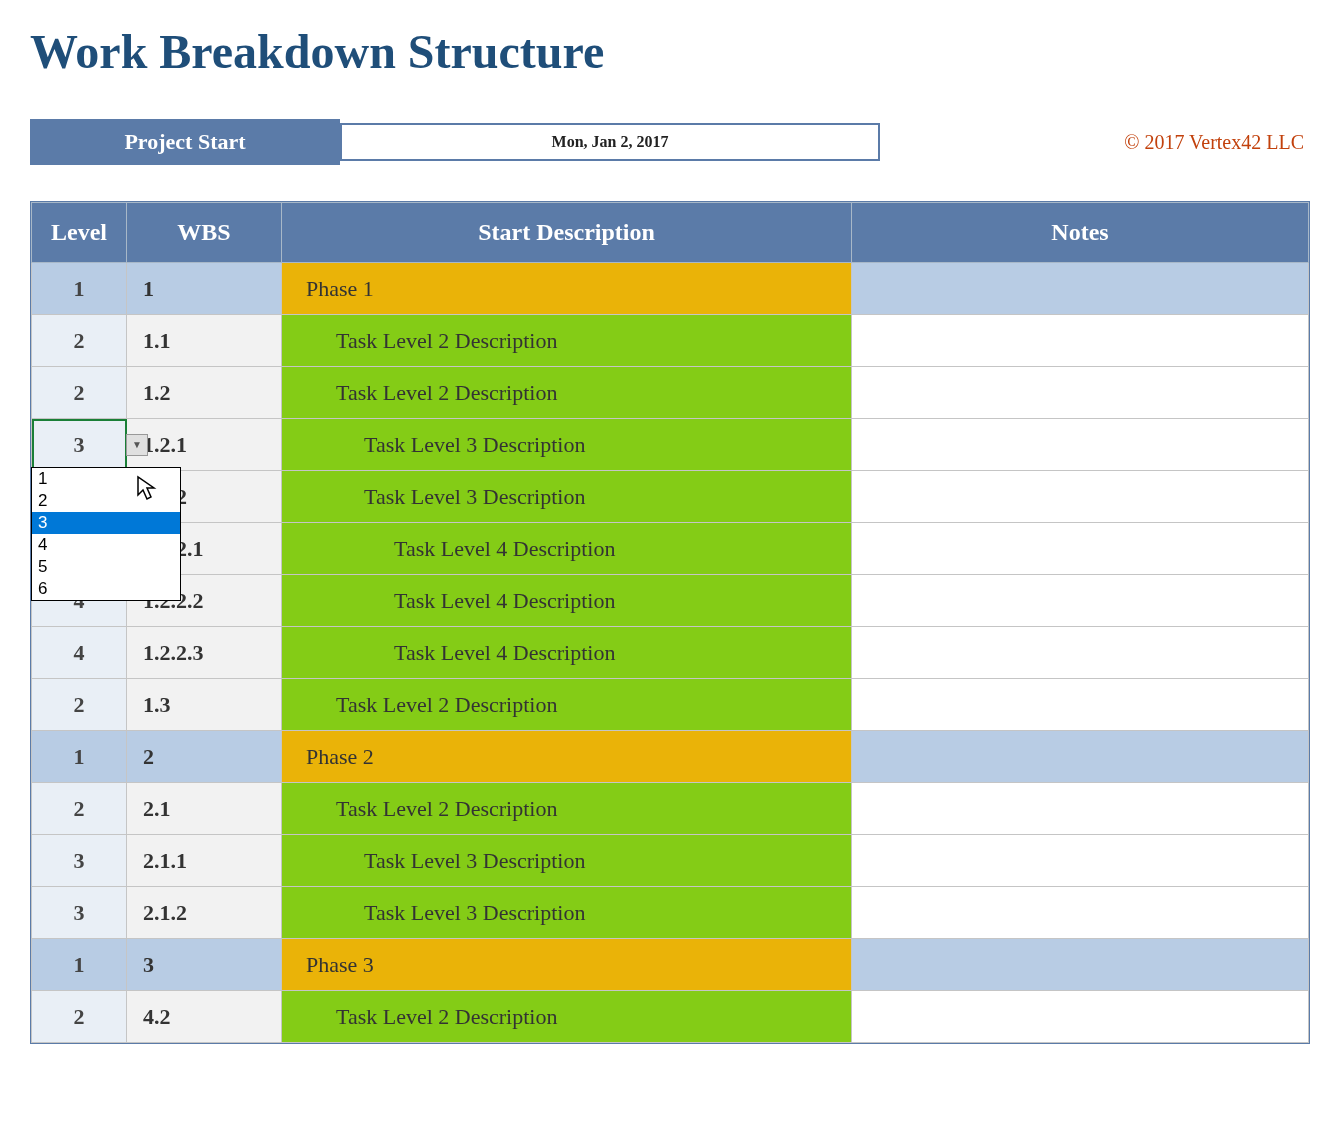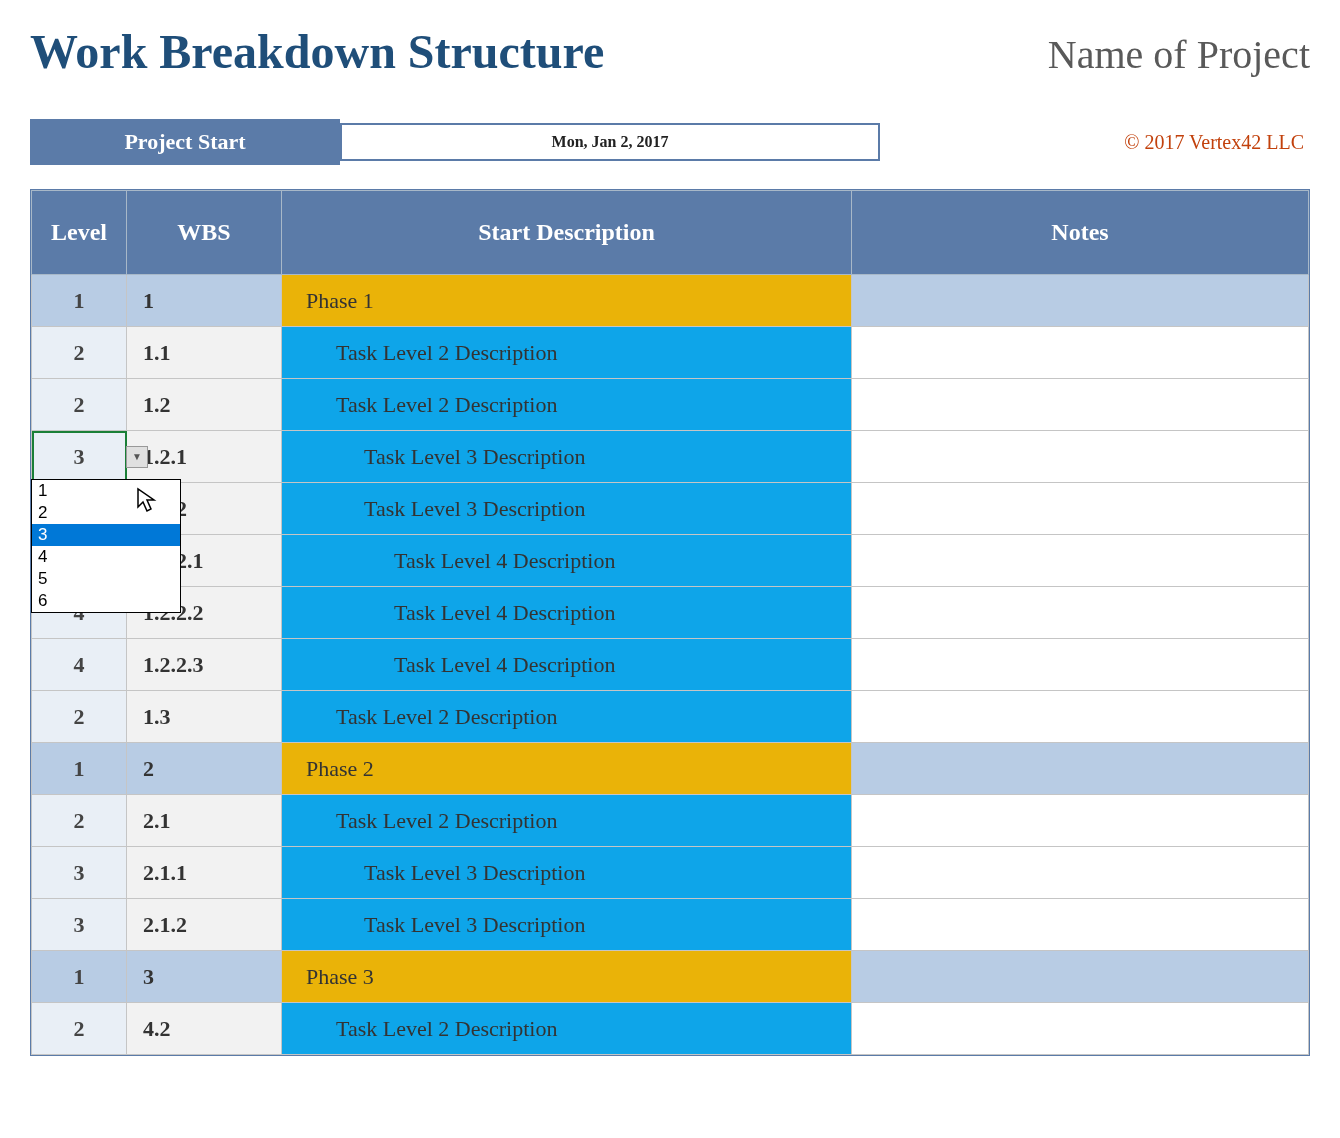--- a/index.html
+++ b/index.html
@@ -25,21 +25,21 @@
       font-weight: 700;
     }
     .project-name {
       font-size: 40px;
       color: #595959;
       font-weight: 400;
     }
     .start-row {
       display: flex;
       align-items: center;
-      margin-bottom: 24px;
+      margin-bottom: 36px;
     }
     .start-label {
       background: #5b7ba8;
       color: #fff;
       font-weight: bold;
       font-size: 22px;
       padding: 10px 40px;
       width: 310px;
       text-align: center;
     }
@@ -61,21 +61,21 @@
     }
     table {
       border-collapse: collapse;
       width: 100%;
     }
     thead th {
       background: #5b7ba8;
       color: #fff;
       font-weight: bold;
       font-size: 24px;
-      padding: 28px 12px;
+      padding: 16px 12px;
       border: 1px solid #a8b8c8;
       text-align: center;
     }
     tbody td {
       border: 1px solid #c5c5c5;
       padding: 12px 16px;
       font-size: 22px;
       color: #333;
       height: 52px;
     }
@@ -87,21 +87,21 @@
       color: #444;
     }
     .col-wbs {
       width: 155px;
       background: #f2f2f2;
       font-weight: bold;
       color: #333;
     }
     .col-desc {
       width: 570px;
-      background: #0ea5e9;
+      background: #84cc16;
     }
     .col-notes {
       background: #fff;
     }
     tr.phase-row td.col-level {
       background: #b8cce4;
     }
     tr.phase-row td.col-wbs {
       background: #b8cce4;
     }
@@ -171,21 +171,20 @@
     .table-wrap {
       position: relative;
       border: 1px solid #5b7ba8;
     }
   </style>
 </head>
 <body>
 
 <div class="header-row">
   <h1 class="title">Work Breakdown Structure</h1>
-  <div class="project-name">Name of Project</div>
 </div>
 
 <div class="start-row">
   <div class="start-label">Project Start</div>
   <div class="start-date-box">Mon, Jan 2, 2017</div>
   <div class="copyright">© 2017 Vertex42 LLC</div>
 </div>
 
 <div class="table-wrap">
 <table>

